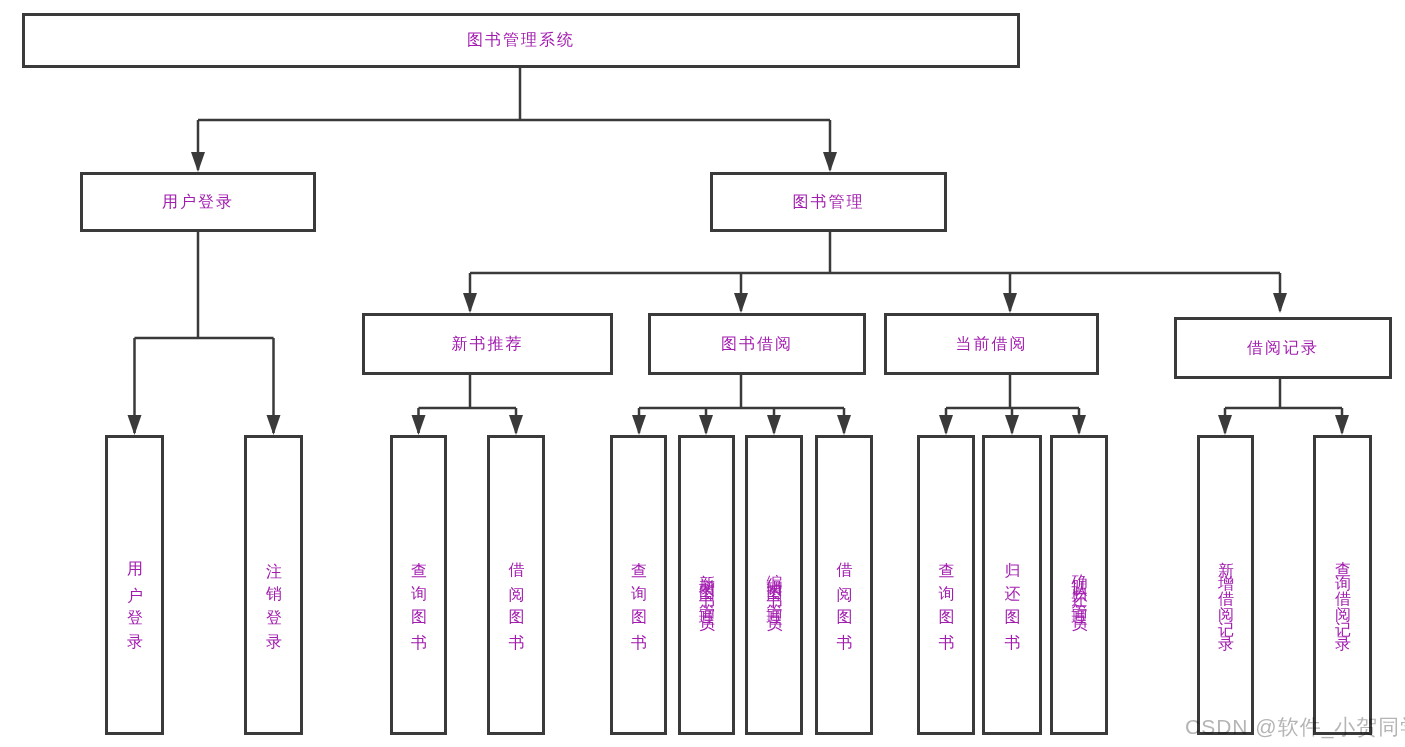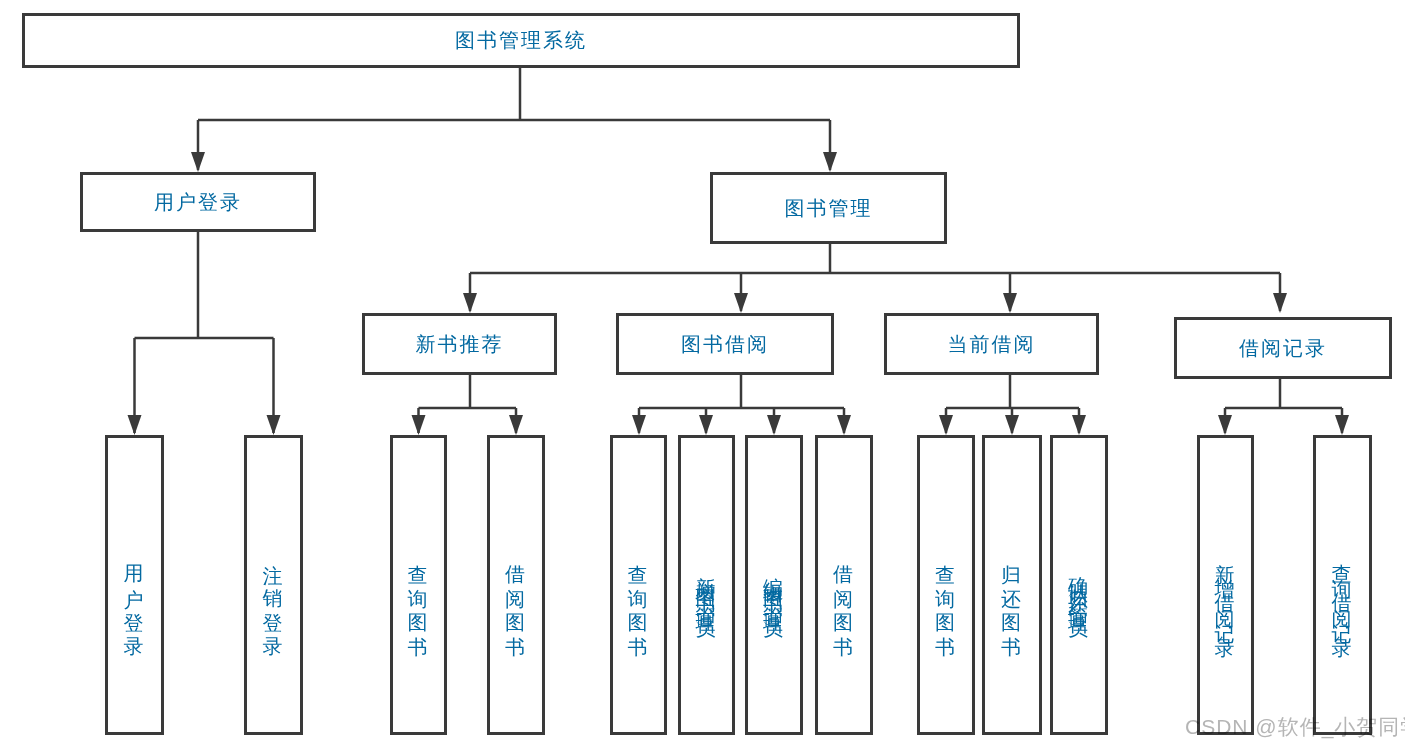--- a/index.html
+++ b/index.html
@@ -5,36 +5,36 @@
   html,body{margin:0;padding:0;background:#fff;}
   .stage{
     position:relative;width:1405px;height:747px;background:#ffffff;
     font-family:"Liberation Sans",sans-serif;color:#333333;overflow:hidden;
   }
   .wires{position:absolute;left:0;top:0;z-index:1;}
   .node{
     position:absolute;box-sizing:border-box;z-index:2;
     border:3px solid #3a3a3a;background:#ffffff;
     display:flex;align-items:center;justify-content:center;
-    font-size:20px;letter-spacing:2px;color:#0369a1;
+    font-size:16px;letter-spacing:2px;color:#a21caf;
   }
   .vnode{
     writing-mode:vertical-rl;
     display:flex;align-items:center;justify-content:center;
     letter-spacing:2px;
   }
   .v4{letter-spacing:24px;text-indent:24px;}
   .v6{letter-spacing:15px;text-indent:15px;}
   .v9{letter-spacing:6px;text-indent:6px;}
   
   .n-root{left:22px;top:13px;width:998px;height:55px;}
   .n-user{left:80px;top:172px;width:236px;height:60px;}
-  .n-mgmt{left:710px;top:172px;width:237px;height:72px;}
-  .n-l3a{left:362px;top:313px;width:195px;height:62px;}
-  .n-l3b{left:616px;top:313px;width:218px;height:62px;}
+  .n-mgmt{left:710px;top:172px;width:237px;height:60px;}
+  .n-l3a{left:362px;top:313px;width:251px;height:62px;}
+  .n-l3b{left:648px;top:313px;width:218px;height:62px;}
   .n-l3c{left:884px;top:313px;width:215px;height:62px;}
   .n-l3d{left:1174px;top:317px;width:218px;height:62px;}
   .leaf{top:435px;height:300px;}
   .lf1{left:105px;width:59px;} .lf2{left:244px;width:59px;}
   .lf3{left:390px;width:57px;} .lf4{left:487px;width:58px;}
   .lf5{left:610px;width:57px;} .lf6{left:678px;width:57px;}
   .lf7{left:745px;width:58px;} .lf8{left:815px;width:58px;}
   .lf9{left:917px;width:58px;} .lf10{left:982px;width:60px;}
   .lf11{left:1050px;width:58px;} .lf12{left:1197px;width:57px;}
   .lf13{left:1313px;width:59px;}

